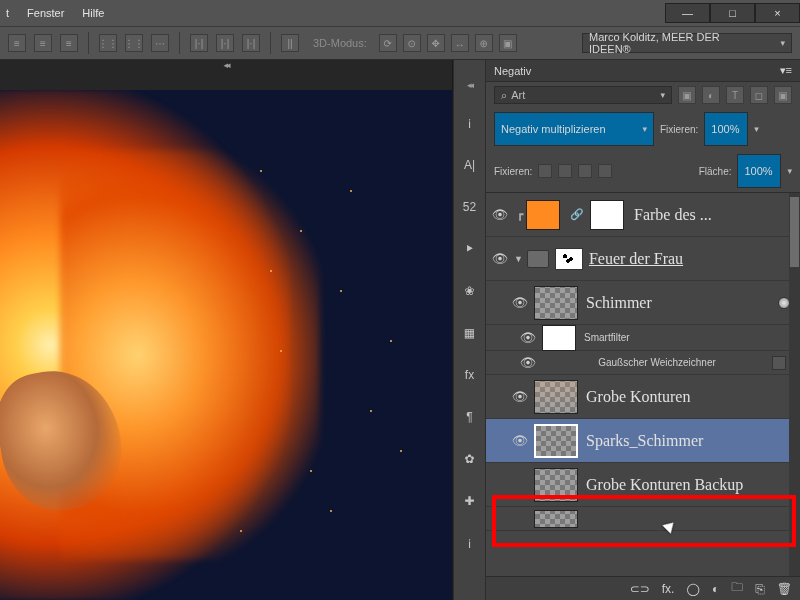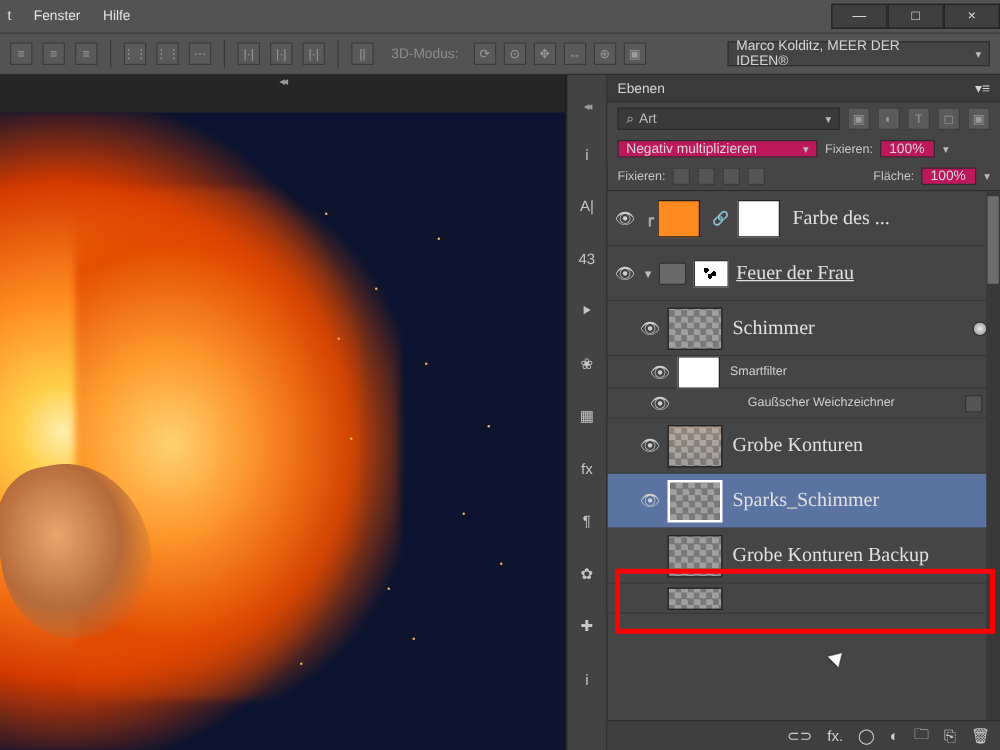--- a/index.html
+++ b/index.html
@@ -120,21 +120,21 @@
   .panel-row {
     display:flex; align-items:center;
     padding: 4px 8px; gap:6px;
     background:#454545;
   }
   .searchbox {
     flex:1; height:18px; background:#3a3a3a; border:1px solid #2c2c2c;
     display:flex; align-items:center; padding:0 6px; color:#bdbdbd;
   }
   .dd {
-    height:14px; background:#be185d; border:1px solid #2c2c2c;
+    height:34px; background:#0369a1; border:1px solid #2c2c2c;
     display:flex; align-items:center; justify-content:space-between; padding:0 6px; color:#d6d6d6;
   }
   .blend { width: 160px; }
   .label-sm { color:#c6c6c6; font-size:10px;}
   .val { width:44px; text-align:center; padding-right:4px;}
   .lockrow { display:flex; align-items:center; gap:6px; padding:4px 8px;}
   .lockic { width:14px;height:14px; background:#555; border:1px solid #3a3a3a;}
   .layers {
     flex:1; overflow:hidden; position:relative;
     border-top:1px solid #2c2c2c;
@@ -284,34 +284,34 @@
         <span style="left:270px;top:180px"></span>
           <span style="left:400px;top:360px"></span>
       </div>
     </div>
   </div>
 
   <div class="narrowbar">
     <div class="collapse-tab">◂◂</div>
     <div class="ic">ℹ︎</div>
     <div class="ic">A|</div>
-    <div class="ic">43</div>
+    <div class="ic">52</div>
     <div class="ic">⯈</div>
     <div class="ic">❀</div>
     <div class="ic">▦</div>
     <div class="ic">fx</div>
     <div class="ic">¶</div>
     <div class="ic">✿</div>
     <div class="ic">✚</div>
     <div class="ic">ℹ︎</div>
   </div>
 
   <div class="panels">
     <div class="panel-tab">
-      <span>Ebenen</span>
+      <span>Negativ</span>
       <span>▾≡</span>
     </div>
 
     <div class="panel-row">
       <div class="searchbox">
         <span style="margin-right:4px">⌕</span>
         <span>Art</span>
         <span class="arrow" style="margin-left:auto">▾</span>
       </div>
       <div class="tbicon">▣</div>

